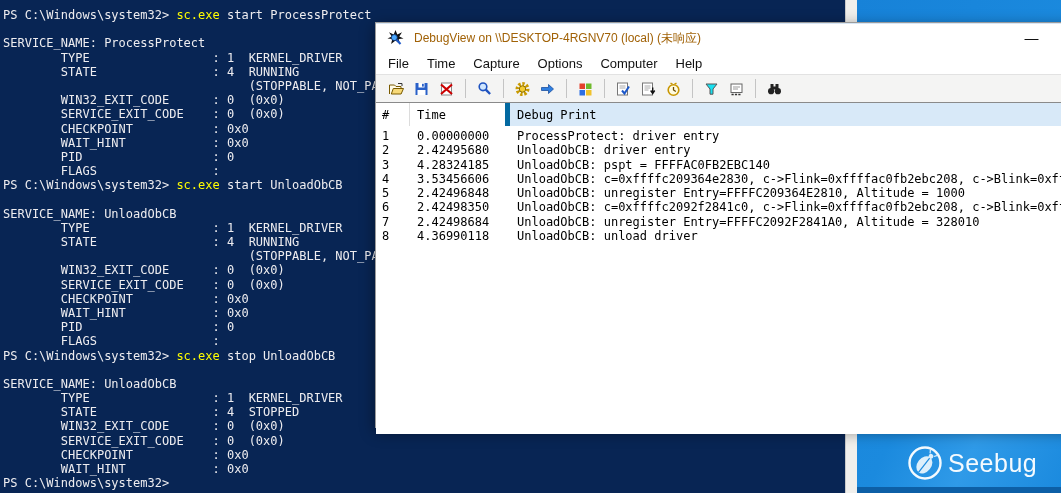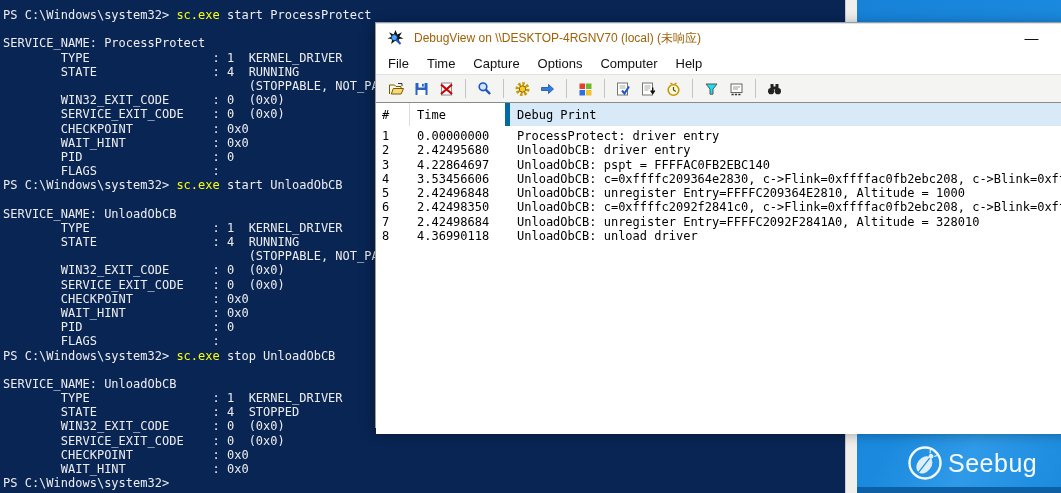--- a/index.html
+++ b/index.html
@@ -244,20 +244,20 @@
 
   <div class="dbg-header">
     <span class="h-num">#</span>
     <span class="h-time">Time</span>
     <span class="h-msg">Debug Print</span>
   </div>
 
   <div class="dbg-rows">
       <div class="trow"><span class="c-num">1</span><span class="c-time">0.00000000</span><span class="c-msg">ProcessProtect: driver entry</span></div>
       <div class="trow"><span class="c-num">2</span><span class="c-time">2.42495680</span><span class="c-msg">UnloadObCB: driver entry</span></div>
-      <div class="trow"><span class="c-num">3</span><span class="c-time">4.22864697</span><span class="c-msg">UnloadObCB: pspt = FFFFAC0FB2EBC140</span></div>
+      <div class="trow"><span class="c-num">3</span><span class="c-time">4.28324185</span><span class="c-msg">UnloadObCB: pspt = FFFFAC0FB2EBC140</span></div>
       <div class="trow"><span class="c-num">4</span><span class="c-time">3.53456606</span><span class="c-msg">UnloadObCB: c=0xffffc209364e2830, c-&gt;Flink=0xffffac0fb2ebc208, c-&gt;Blink=0xfff..</span></div>
       <div class="trow"><span class="c-num">5</span><span class="c-time">2.42496848</span><span class="c-msg">UnloadObCB: unregister Entry=FFFFC209364E2810, Altitude = 1000</span></div>
       <div class="trow"><span class="c-num">6</span><span class="c-time">2.42498350</span><span class="c-msg">UnloadObCB: c=0xffffc2092f2841c0, c-&gt;Flink=0xffffac0fb2ebc208, c-&gt;Blink=0xfff..</span></div>
       <div class="trow"><span class="c-num">7</span><span class="c-time">2.42498684</span><span class="c-msg">UnloadObCB: unregister Entry=FFFFC2092F2841A0, Altitude = 328010</span></div>
       <div class="trow"><span class="c-num">8</span><span class="c-time">4.36990118</span><span class="c-msg">UnloadObCB: unload driver</span></div>
     </div>
 </div>
 
 </body></html>

